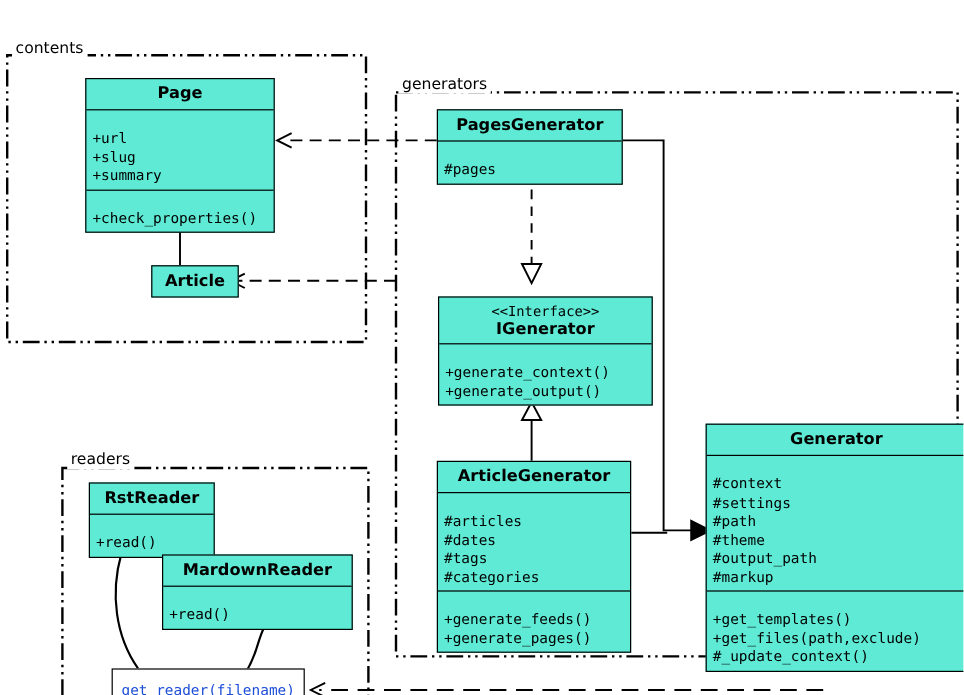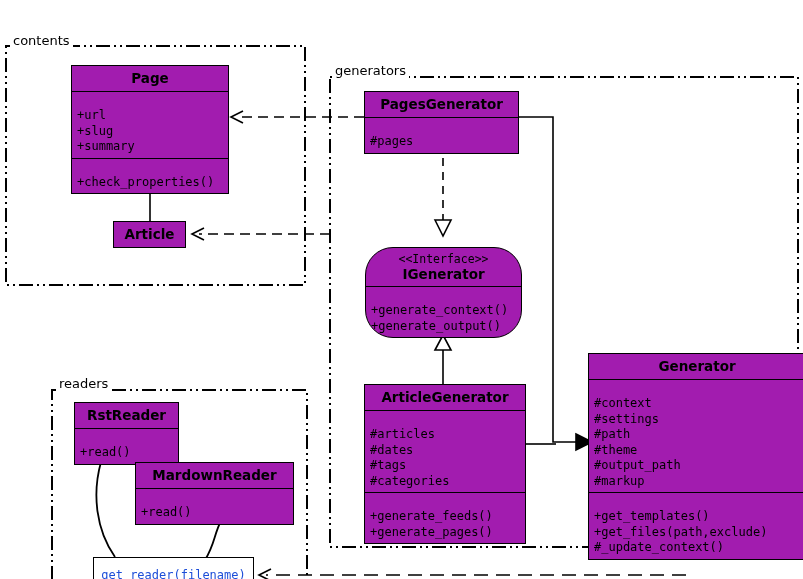--- a/index.html
+++ b/index.html
@@ -22,21 +22,21 @@
     font-size: 13px;
     color: #000;
     background: #ffffff;
     padding: 0 3px;
     white-space: nowrap;
   }
   .cls {
     position: absolute;
     box-sizing: border-box;
     border: 1.5px solid #000;
-    background: #a21caf;
+    background: #5eead4;
     font-family: "DejaVu Sans Mono", monospace;
     font-size: 12px;
     color: #000;
   }
   .cls .title {
     font-family: "DejaVu Sans", sans-serif;
     font-weight: bold;
     font-size: 13.5px;
     text-align: center;
     padding: 4px 6px 5px 6px;
@@ -154,32 +154,32 @@
     <div class="attrs sep">
       <div>+url</div>
       <div>+slug</div>
       <div>+summary</div>
     </div>
     <div class="ops sep">
       <div>+check_properties()</div>
     </div>
   </div>
 
-  <div class="cls" style="left:113px; top:189px; width:73px;">
+  <div class="cls" style="left:126px; top:189px; width:73px;">
     <div class="title">Article</div>
   </div>
 
   <div class="cls" style="left:364px; top:59px; width:155px;">
     <div class="title">PagesGenerator</div>
     <div class="attrs sep">
       <div>#pages</div>
     </div>
   </div>
 
-  <div class="cls" style="left:365px; top:215px; width:157px;border-radius:28px;">
+  <div class="cls" style="left:365px; top:215px; width:179px;">
     <div class="stereo">&lt;&lt;Interface&gt;&gt;</div>
     <div class="title with-stereo">IGenerator</div>
     <div class="ops sep">
       <div>+generate_context()</div>
       <div>+generate_output()</div>
     </div>
   </div>
 
   <div class="cls" style="left:364px; top:352px; width:162px;">
     <div class="title">ArticleGenerator</div>

